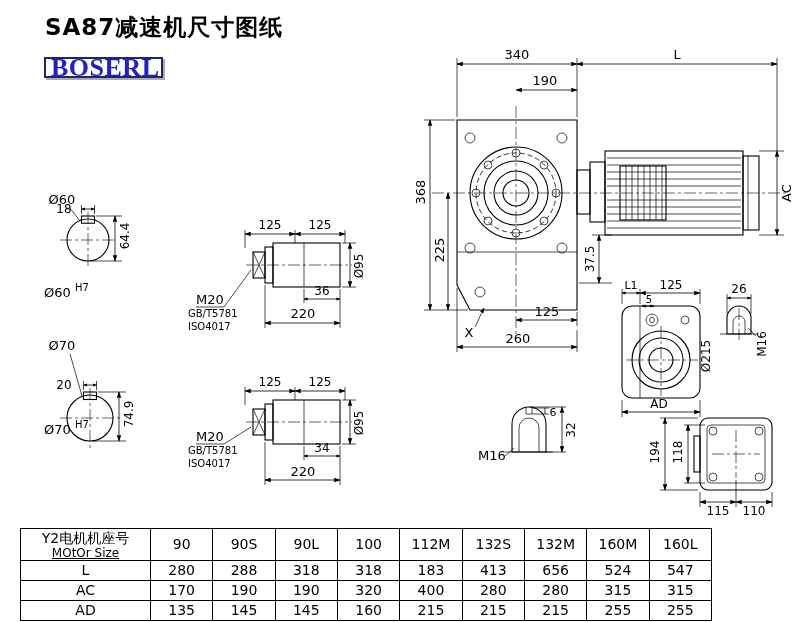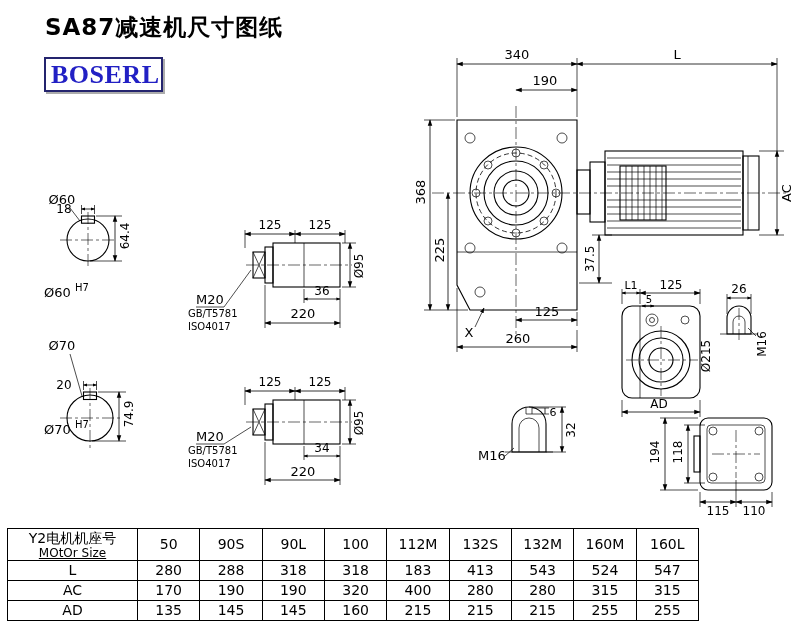--- a/index.html
+++ b/index.html
@@ -2,36 +2,36 @@
 <html><head>
 <meta charset="utf-8">
 <style>
   * { box-sizing: border-box; }
   html,body { margin:0; padding:0; background:#fff; }
   body { width:800px; height:622px; position:relative; overflow:hidden;
          font-family:"DejaVu Sans", sans-serif; color:#000; }
 
   .title { position:absolute; left:45px; top:12px; font-size:23px; font-weight:bold;
            white-space:nowrap; letter-spacing:1px; }
-  .logo { position:absolute; left:44px; top:57px; width:119px; height:35px;
+  .logo { position:absolute; left:44px; top:57px; width:119px; height:21px;
           border:2px solid #24246e; box-shadow:2px 2px 0 rgba(70,70,70,.45);
           display:flex; align-items:center; padding-left:5px; background:#fff; }
   .logo-text { font-family:"Liberation Serif", serif; font-size:26px; font-weight:bold;
                color:#2220c4; letter-spacing:.5px; }
 
   svg.drawing { position:absolute; left:0; top:0; }
   svg text { font-family:"DejaVu Sans", sans-serif; fill:#000; }
   .t13 { font-size:13px; } .t12 { font-size:12px; } .t11 { font-size:11px; } .t10 { font-size:10px; }
   .ol   { stroke:#000; stroke-width:1.1; fill:none; }
   .thin { stroke:#000; stroke-width:.7;  fill:none; }
   .dim  { stroke:#000; stroke-width:.8;  fill:none; }
   .cl   { stroke:#000; stroke-width:.6;  fill:none; stroke-dasharray:12 3 3 3; }
   .dash { stroke:#000; stroke-width:.8;  fill:none; stroke-dasharray:5 3; }
 
-  table.spec { position:absolute; left:7px; top:528px; width:692px;
+  table.spec { position:absolute; left:20px; top:528px; width:692px;
                border-collapse:collapse; table-layout:fixed; background:#fff; }
   table.spec td { border:1px solid #000; text-align:center; vertical-align:middle;
                   font-size:14px; padding:0; height:20px; line-height:1.1; }
   table.spec tr.hdr td { height:32px; }
   .hd-cn { font-size:14px; line-height:16px; }
   .hd-en { font-size:12px; line-height:14px; text-decoration:underline; }
 </style>
 </head>
 <body>
 
@@ -318,39 +318,39 @@
       <col>
       <col>
       <col>
   </colgroup>
   <tbody>
     <tr class="hdr">
       <td>
         <div class="hd-cn">Y2电机机座号</div>
         <div class="hd-en">MOtOr Size</div>
       </td>
-      <td>50</td>
+      <td>90</td>
       <td>90S</td>
       <td>90L</td>
       <td>100</td>
       <td>112M</td>
       <td>132S</td>
       <td>132M</td>
       <td>160M</td>
       <td>160L</td>
     </tr>
     <tr>
       <td>L</td>
       <td>280</td>
       <td>288</td>
       <td>318</td>
       <td>318</td>
       <td>183</td>
       <td>413</td>
-      <td>543</td>
+      <td>656</td>
       <td>524</td>
       <td>547</td>
     </tr>
     <tr>
       <td>AC</td>
       <td>170</td>
       <td>190</td>
       <td>190</td>
       <td>320</td>
       <td>400</td>

